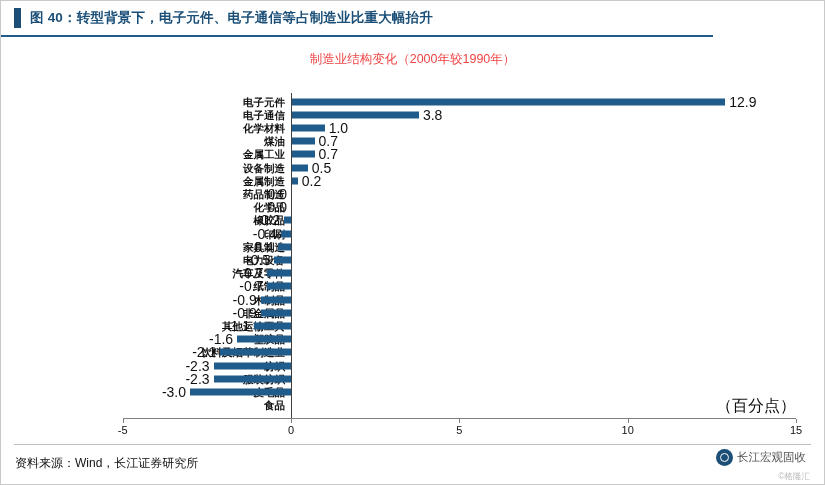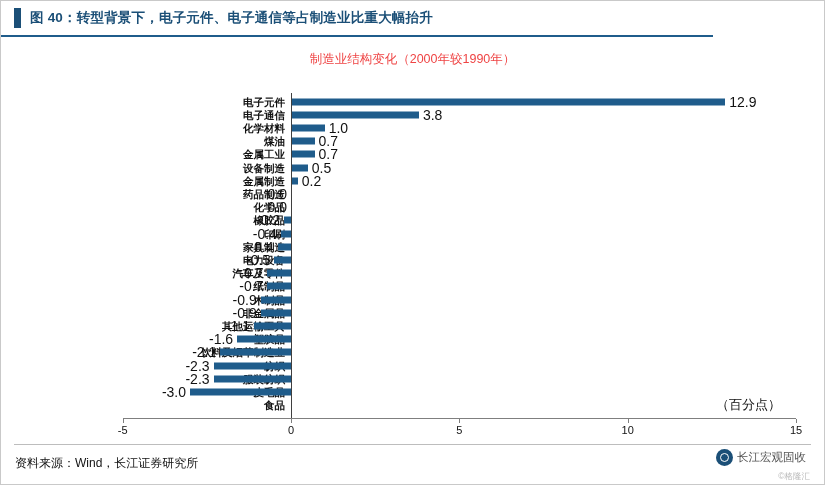--- a/index.html
+++ b/index.html
@@ -107,21 +107,21 @@
     background: #7f7f7f;
   }
   .tick-label {
     position: absolute;
     font-size: 11px;
     color: #111;
     transform: translateX(-50%);
   }
   .unit-label {
     position: absolute;
-    font-size: 13px;
+    font-size: 16px;
     color: #111;
     white-space: nowrap;
   }
   
   .footer-rule {
     position: absolute;
     left: 13px;
     top: 443px;
     width: 797px;
     height: 1px;

